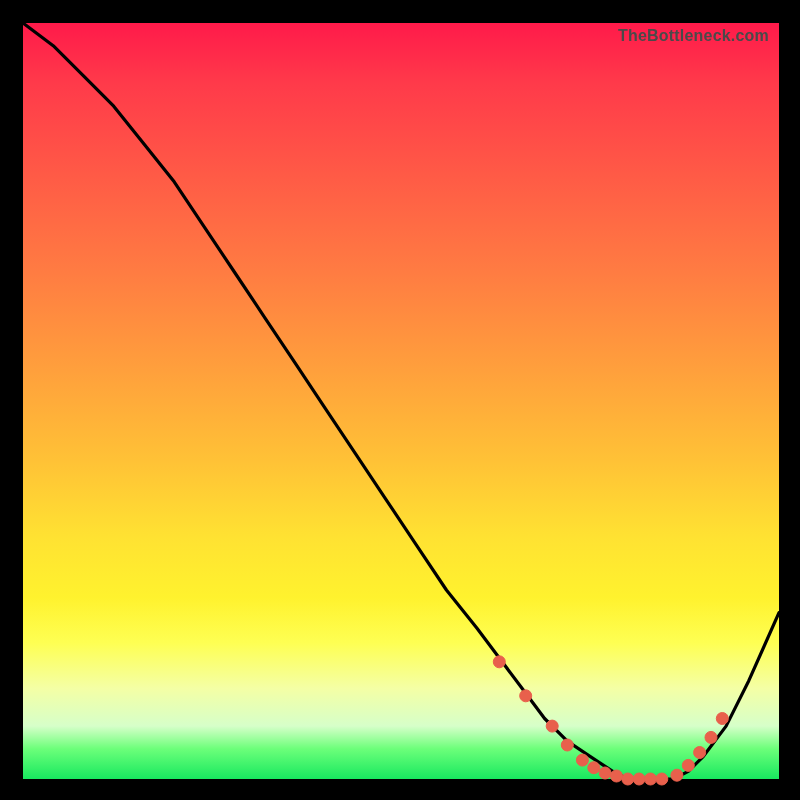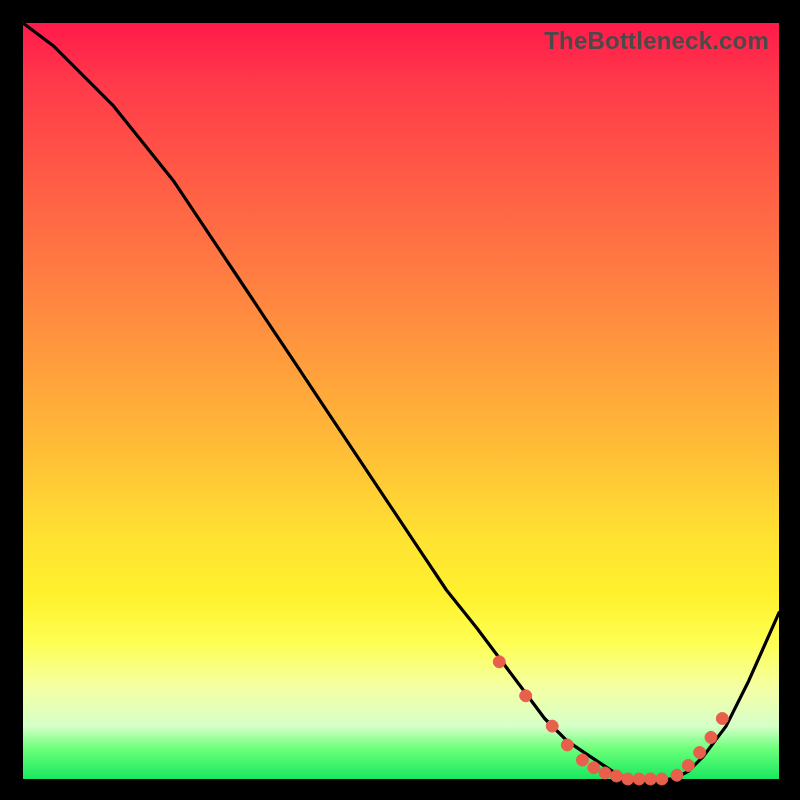--- a/index.html
+++ b/index.html
@@ -39,21 +39,21 @@
       #d6ffc9 93%,
       #6cff7a 96%,
       #18e85f 100%
     );
   }
   .watermark {
     position: absolute;
     top: 4px;
     right: 10px;
     color: #4a4a4a;
-    font-size: 24px;
+    font-size: 16px;
     font-weight: 600;
     letter-spacing: 0.2px;
     user-select: none;
     text-align: center;
   }
   svg.curve {
     position: absolute;
     left: 0;
     top: 0;
     width: 756px;

